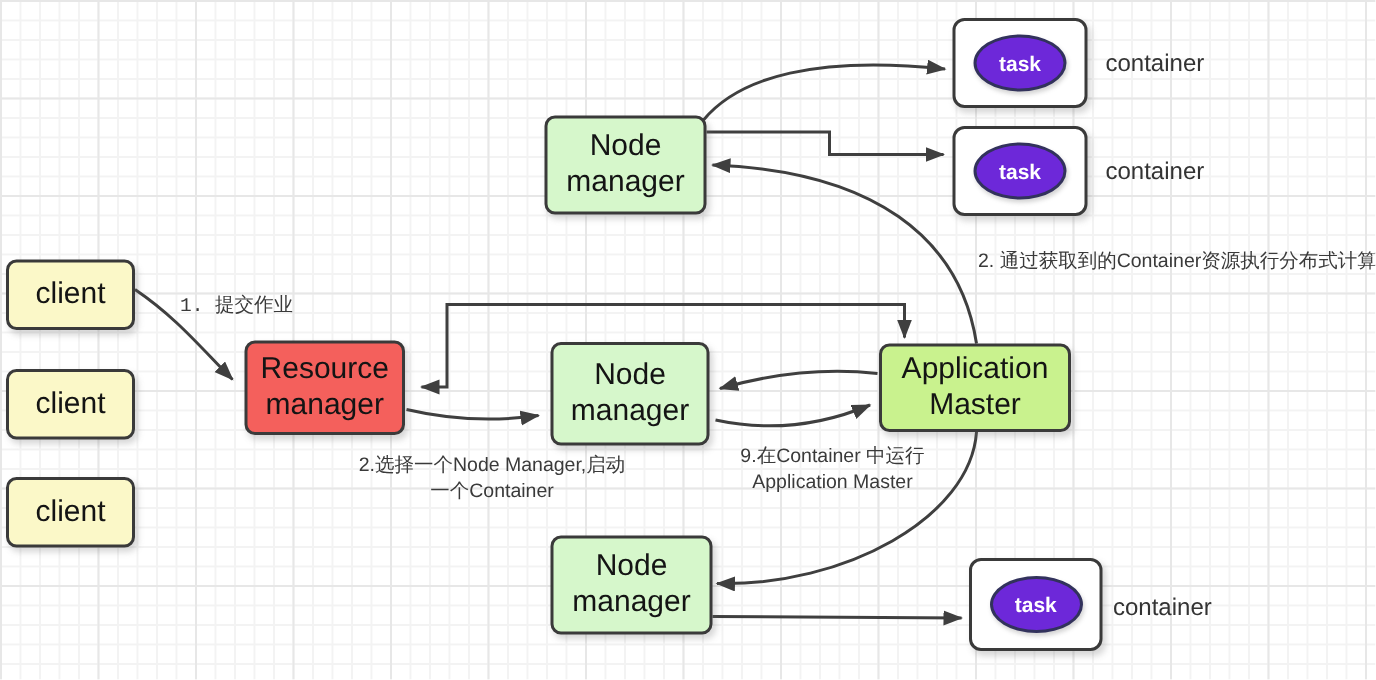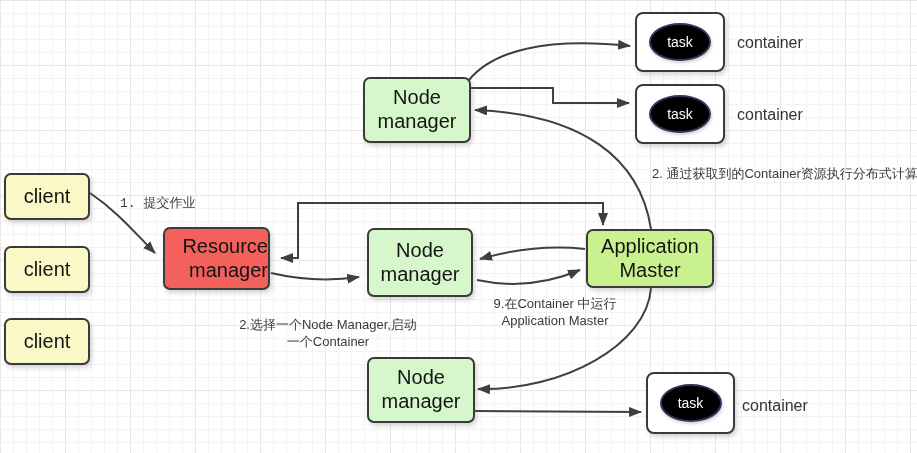--- a/index.html
+++ b/index.html
@@ -21,50 +21,50 @@
     position:absolute;z-index:2;box-sizing:border-box;
     border:2px solid #3a3a3a;border-radius:7px;
     display:flex;align-items:center;justify-content:center;
     text-align:center;color:#141414;font-size:20px;line-height:1.18;
     box-shadow:2px 3px 4px rgba(110,110,110,0.28);
   }
   .client{left:4px;width:86px;height:47px;background:#fbf8c8;}
   #client-1{top:173px;}
   #client-2{top:246px;}
   #client-3{top:318px;}
-  #resource-manager{left:163px;top:227px;width:107px;height:63px;background:#f4605c;text-align:right;}
+  #resource-manager{left:163px;top:227px;width:107px;height:63px;background:#f4605c;}
   .nm{background:#d6f7cb;}
   #node-manager-top{left:363px;top:77px;width:108px;height:66px;}
   #node-manager-middle{left:367px;top:228px;width:106px;height:69px;}
   #node-manager-bottom{left:367px;top:357px;width:108px;height:66px;}
   #application-master{left:586px;top:229px;width:128px;height:59px;background:#c9f28e;}
   .container-box{
     position:absolute;z-index:2;box-sizing:border-box;
     border:2px solid #3a3a3a;border-radius:8px;background:#ffffff;
     display:flex;align-items:center;justify-content:center;
     box-shadow:2px 3px 4px rgba(110,110,110,0.28);
   }
   #container-1{left:635px;top:12px;width:90px;height:60px;}
   #container-2{left:635px;top:84px;width:90px;height:60px;}
   #container-3{left:646px;top:372px;width:89px;height:62px;}
   .task-ellipse{
     width:62px;height:38px;box-sizing:border-box;
-    border:2px solid #32325c;border-radius:50%;background:#000000;
-    color:#ffffff;font-weight:normal;font-size:14px;
+    border:2px solid #32325c;border-radius:50%;background:#6d28d9;
+    color:#ffffff;font-weight:bold;font-size:14px;
     display:flex;align-items:center;justify-content:center;
     box-shadow:1px 2px 3px rgba(110,110,110,0.3);
   }
   .caption{position:absolute;z-index:3;font-size:16px;color:#333333;}
   #caption-1{left:737px;top:34px;}
   #caption-2{left:737px;top:106px;}
   #caption-3{left:742px;top:397px;}
   .anno{position:absolute;z-index:3;font-size:13px;color:#3a3a3a;line-height:1.3;white-space:nowrap;}
   .anno.center{text-align:center;white-space:normal;}
   #anno-step1{left:120px;top:196px;font-family:Liberation Mono, monospace;}
-  #anno-step2{left:233px;top:302px;width:190px;margin-top:15px;}
+  #anno-step2{left:233px;top:302px;width:190px;}
   #anno-step3{left:479px;top:296px;width:152px;}
   #anno-step4{left:295px;top:167px;width:272px;}
   #anno-step5{left:652px;top:166px;}
 </style>
 </head>
 <body>
 
 <div id="canvas">
 
   <svg id="arrow-layer" width="917" height="453" viewBox="0 0 917 453">

